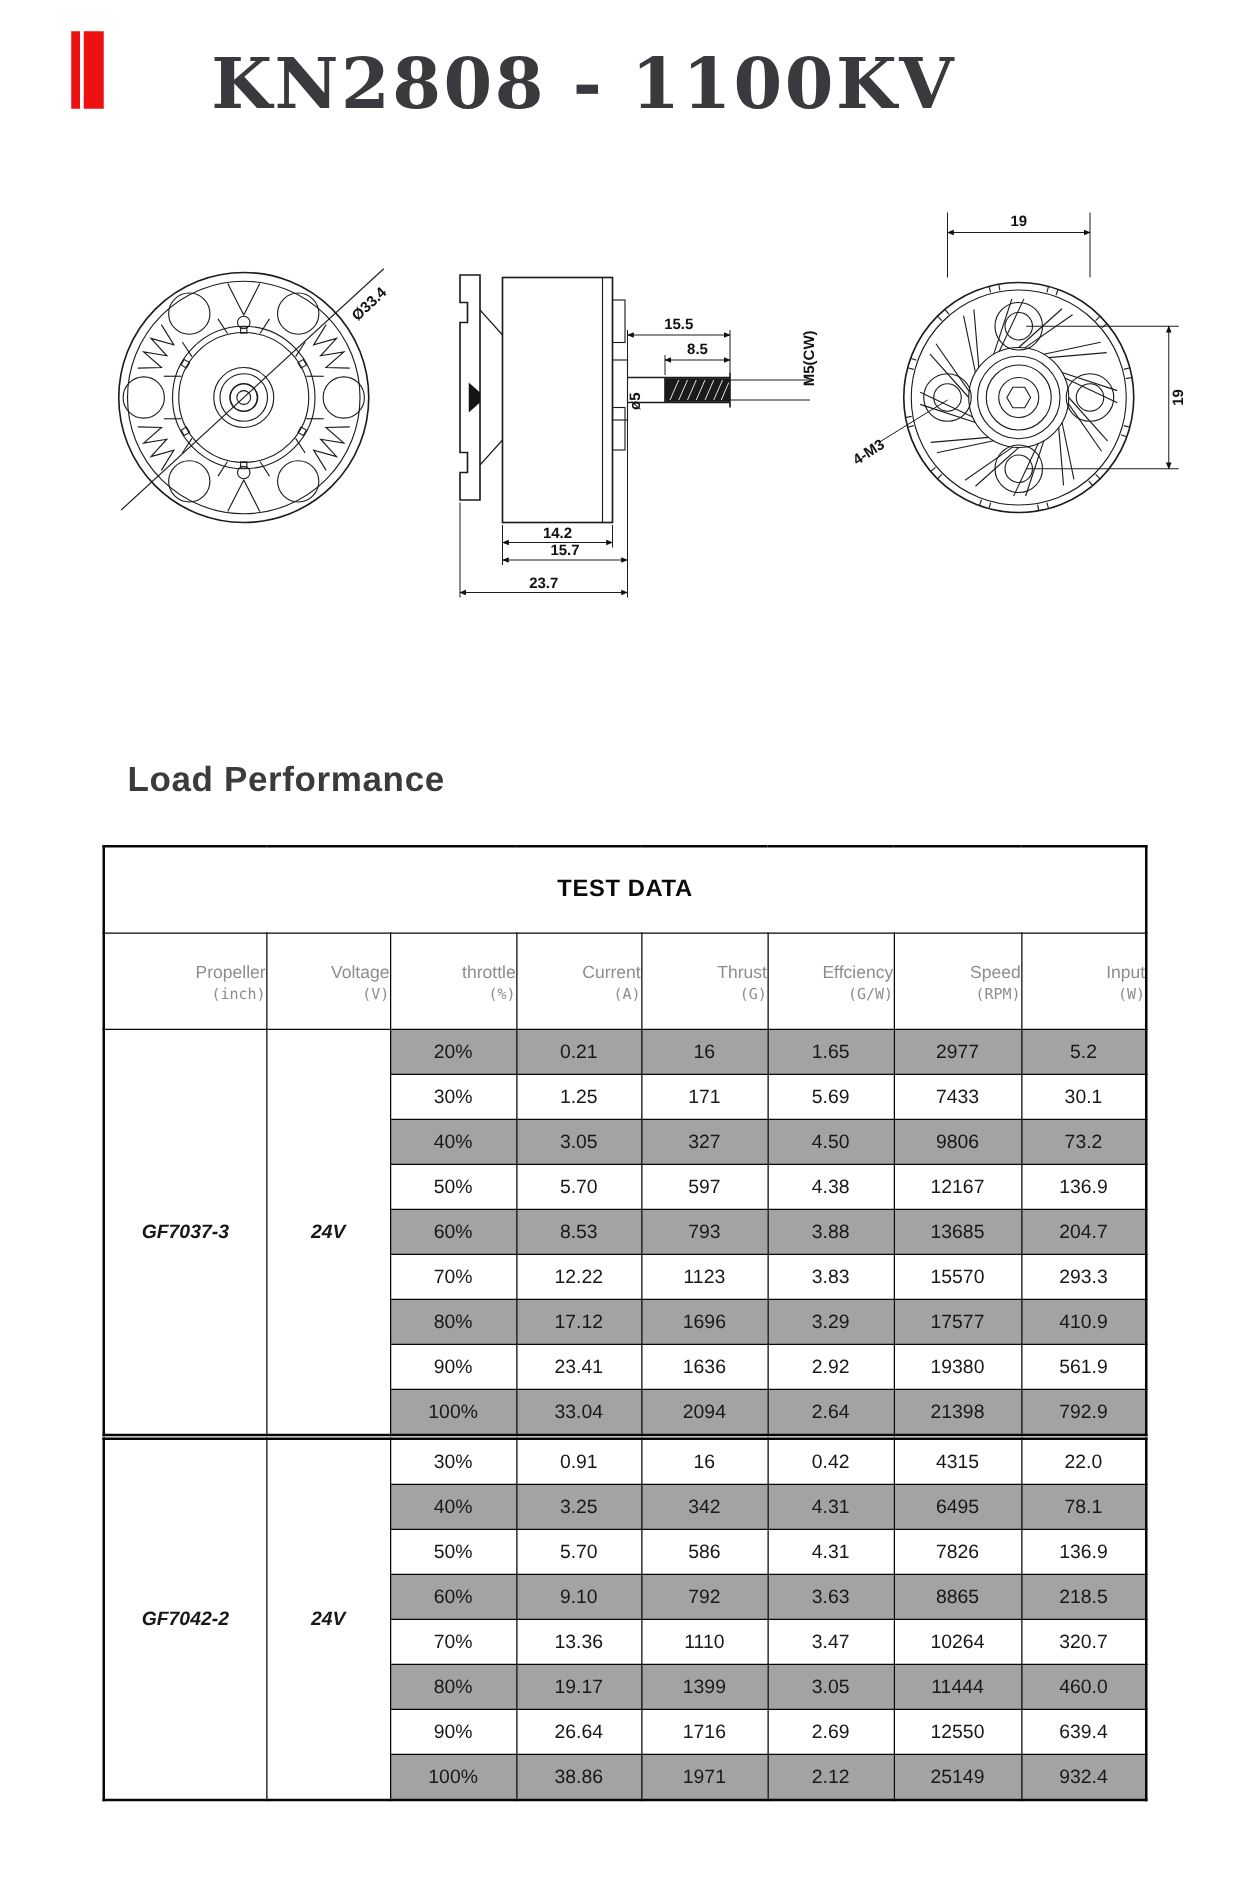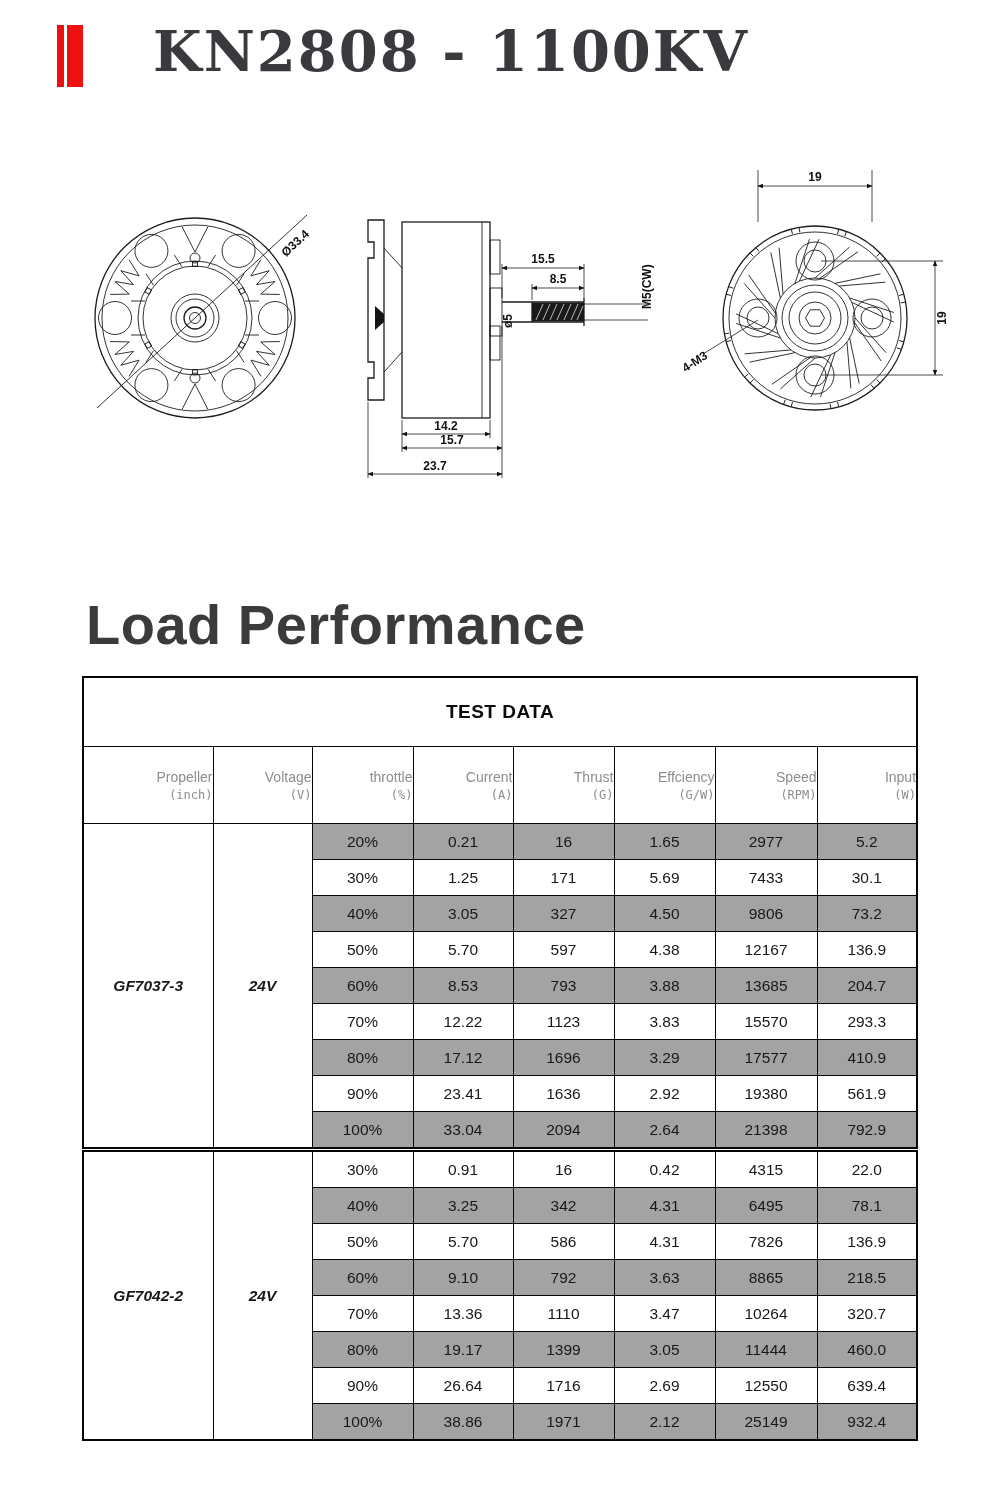--- a/index.html
+++ b/index.html
@@ -2,32 +2,32 @@
 <html><head>
 <meta charset="utf-8">
 <style>
   html,body{margin:0;padding:0;background:#fff;}
   #page{position:relative;width:1001px;height:1506px;background:#fff;overflow:hidden;
         font-family:"Liberation Sans",sans-serif;}
   
   .accent-bar{position:absolute;top:25px;height:62px;}
   .accent-thin{left:57px;width:7px;}
   .accent-wide{left:67px;width:16px;}
-  #main-title{position:absolute;left:153px;top:18px;margin:0;
+  #main-title{position:absolute;left:153px;top:18px;margin:16px;
       font-family:"DejaVu Serif",serif;font-weight:700;font-size:56px;
       color:#3a3a3e;letter-spacing:2px;white-space:nowrap;}
   
   #drawings{position:absolute;left:0;top:165px;width:1001px;height:345px;}
   .ln{fill:none;stroke:#1c1c1c;stroke-width:1.3;}
   .ln2{fill:none;stroke:#1c1c1c;stroke-width:0.9;}
   .dim{fill:none;stroke:#1c1c1c;stroke-width:0.8;}
   .dimt{font-family:"Liberation Sans",sans-serif;font-size:12px;font-weight:700;fill:#111;}
   
-  #load-heading{position:absolute;left:86px;top:592px;margin:0;
-      font-size:56px;font-weight:700;color:#3b3b3b;letter-spacing:0.5px;}
+  #load-heading{position:absolute;left:86px;top:592px;margin:16px;
+      font-size:28px;font-weight:700;color:#3b3b3b;letter-spacing:0.5px;}
   
   .perf-table{border-collapse:collapse;table-layout:fixed;width:836px;background:#fff;}
   .perf-table{border:2px solid #060606;}
   .perf-table td,.perf-table th{border:1px solid #060606;text-align:center;vertical-align:middle;
       padding:0;}
   .t1{position:absolute;left:82px;top:676px;}
   .t2{position:absolute;left:82px;top:1150px;}
   .title-cell{height:68px;font-size:19px;font-weight:700;color:#0b0b0b;letter-spacing:0.5px;}
   .perf-table th{height:76px;font-weight:400;color:#8d8d8d;font-size:14px;text-align:right;}
   .hu{font-family:"DejaVu Sans Mono",monospace;font-size:12px;margin-top:3px;color:#8d8d8d;}

